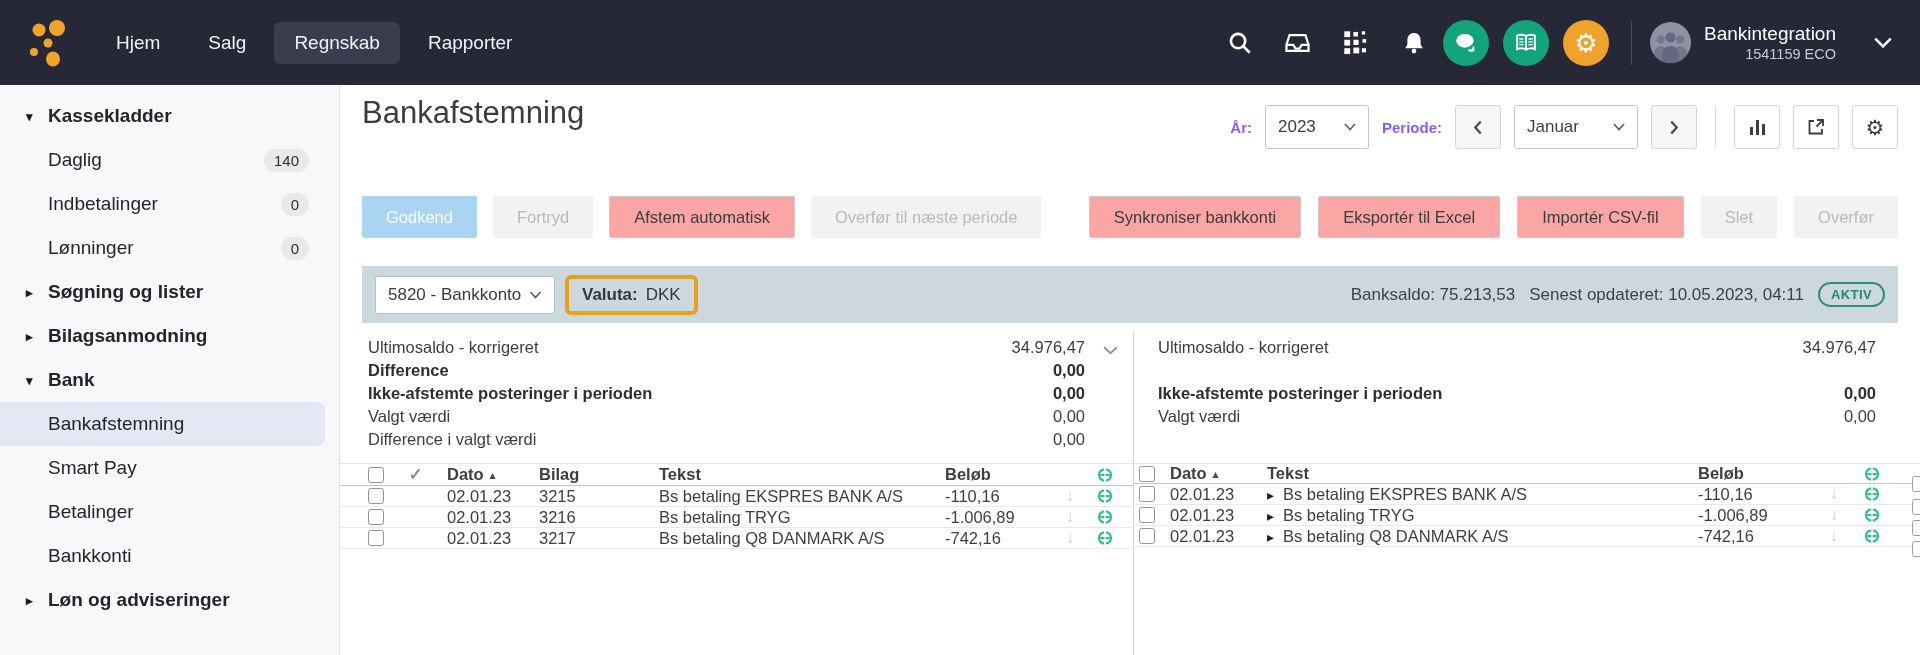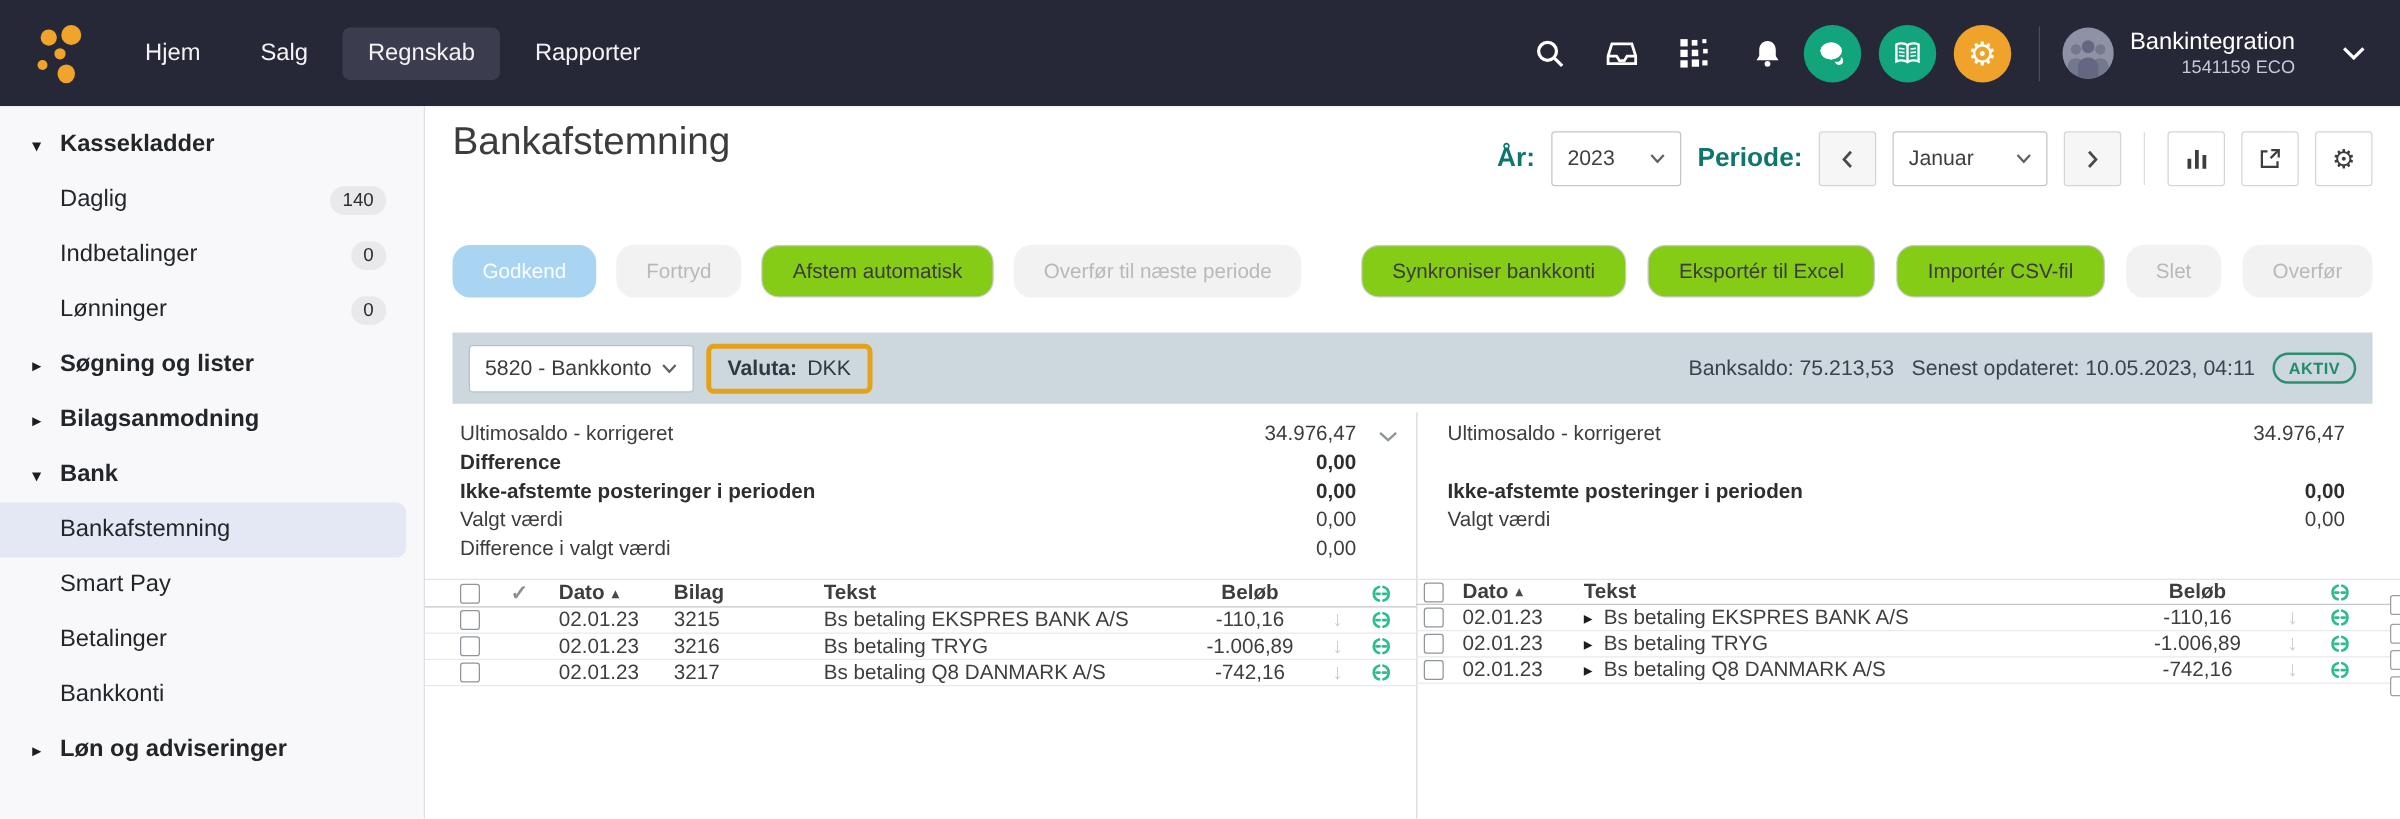--- a/index.html
+++ b/index.html
@@ -54,21 +54,21 @@
   .badge {
     position:absolute; right:30px; background:#e9e9eb; color:#2e2e2e;
     font-size:15px; padding:3px 10px; border-radius:12px; font-weight:400;
   }
 
   
   .main { position:absolute; left:340px; top:85px; right:0; bottom:0; background:#fff; }
   .page-title { position:absolute; left:22px; top:10px; font-size:31px; font-weight:400; color:#3c3c3c; margin:0; }
 
   .hdr-controls { position:absolute; top:20px; right:22px; height:44px; display:flex; align-items:center; gap:13px; }
-  .hdr-label { font-size:21px; font-weight:700; color:#0f766e; }
+  .hdr-label { font-size:15px; font-weight:700; color:#8b5cf6; }
   .sel {
     height:44px; background:#fff; border:1px solid #c5c5c5; border-radius:3px;
     display:flex; align-items:center; padding:0 12px; font-size:17px; color:#3e3e3e; cursor:pointer;
   }
   .sel .sel-val { margin-right:auto; }
   .sel.year { width:104px; }
   .sel.month { width:124px; }
   .nav-btn {
     width:46px; height:44px; background:#f6f6f6; border:1px solid #d5d5d5; border-radius:3px;
     display:flex; align-items:center; justify-content:center; cursor:pointer;
@@ -78,26 +78,26 @@
     display:flex; align-items:center; justify-content:center; cursor:pointer;
   }
   .icon-btn .gear-glyph { font-size:21px; color:#3d3d3d; line-height:1; }
   .hdr-vdiv { width:1px; height:42px; background:#dcdcdc; margin:0 5px; }
 
   
   .toolbar { position:absolute; top:111px; left:22px; right:22px; display:flex; }
   .tb-left, .tb-right { display:flex; gap:16px; }
   .tb-right { margin-left:auto; gap:17px; }
   .btn {
-    height:42px; border:none; border-radius:14px; font-size:16.5px; padding:0 24px;
+    height:42px; border:none; border-radius:2px; font-size:16.5px; padding:0 24px;
     display:flex; align-items:center; font-family:inherit; cursor:pointer; white-space:nowrap;
   }
   .btn.primary-muted { background:#a9d5f3; color:#fbfdff; }
   .btn.ghost-disabled { background:#f2f2f2; color:#b7babd; }
-  .btn.outline { background:#84cc16; border:1px solid #c9c9c9; color:#3c3c3c; }
+  .btn.outline { background:#fca5a5; border:1px solid #c9c9c9; color:#3c3c3c; }
 
   
   .account-bar {
     position:absolute; top:181px; left:22px; right:22px; height:57px;
     background:#ccd7de; display:flex; align-items:center;
   }
   .acct-sel {
     margin-left:13px; width:180px; height:38px; background:#fff; border:1px solid #b6c0c8; border-radius:3px;
     display:flex; align-items:center; padding:0 12px; font-size:17px; color:#3b3b3b; cursor:pointer;
   }
@@ -128,21 +128,21 @@
   .table-right { position:absolute; left:793px; top:378px; width:787px; }
   .thead {
     height:42px; border-top:1px solid #e4e4e4; border-bottom:1px solid #c6c6c6;
     font-weight:700; color:#333;
   }
   .trow { height:46px; border-bottom:1px solid #e9e9e9; position:relative; }
   .grid-l, .grid-r { display:grid; align-items:center; height:100%; font-size:16.5px; color:#3e3e3e; }
   .grid-l { grid-template-columns:16px 63px 92px 120px 1fr 110px 30px 40px; padding-left:28px; padding-right:8px; }
   .grid-r { grid-template-columns:16px 15px 82px 15px 1fr 120px 32px 44px; padding-left:6px; padding-right:26px; }
   .cb { width:16px; height:16px; border:1.5px solid #8f959b; border-radius:2.5px; background:#fff; cursor:pointer; }
-  .col-belob { text-align:center; }
+  .col-belob { text-align:left; }
   .col-center { display:flex; justify-content:center; align-items:center; }
   .chk-glyph { color:#8c9297; font-size:17px; }
   .sort-tri { font-size:11px; color:#4a4a4a; margin-left:6px; position:relative; top:-1px; }
   .dl-arrow { color:#c8cdd0; font-size:17px; font-weight:700; cursor:pointer; }
   .expander { font-size:14px; color:#1d1d1d; margin-right:9px; }
   .cut-cb { position:absolute; left:779px; width:16px; height:16px; border:1.5px solid #9aa0a6; border-radius:2.5px; background:#fff; }
   .thead .cut-cb { top:13px; } .trow .cut-cb { top:15px; }
 </style>
 </head>
 <body>

